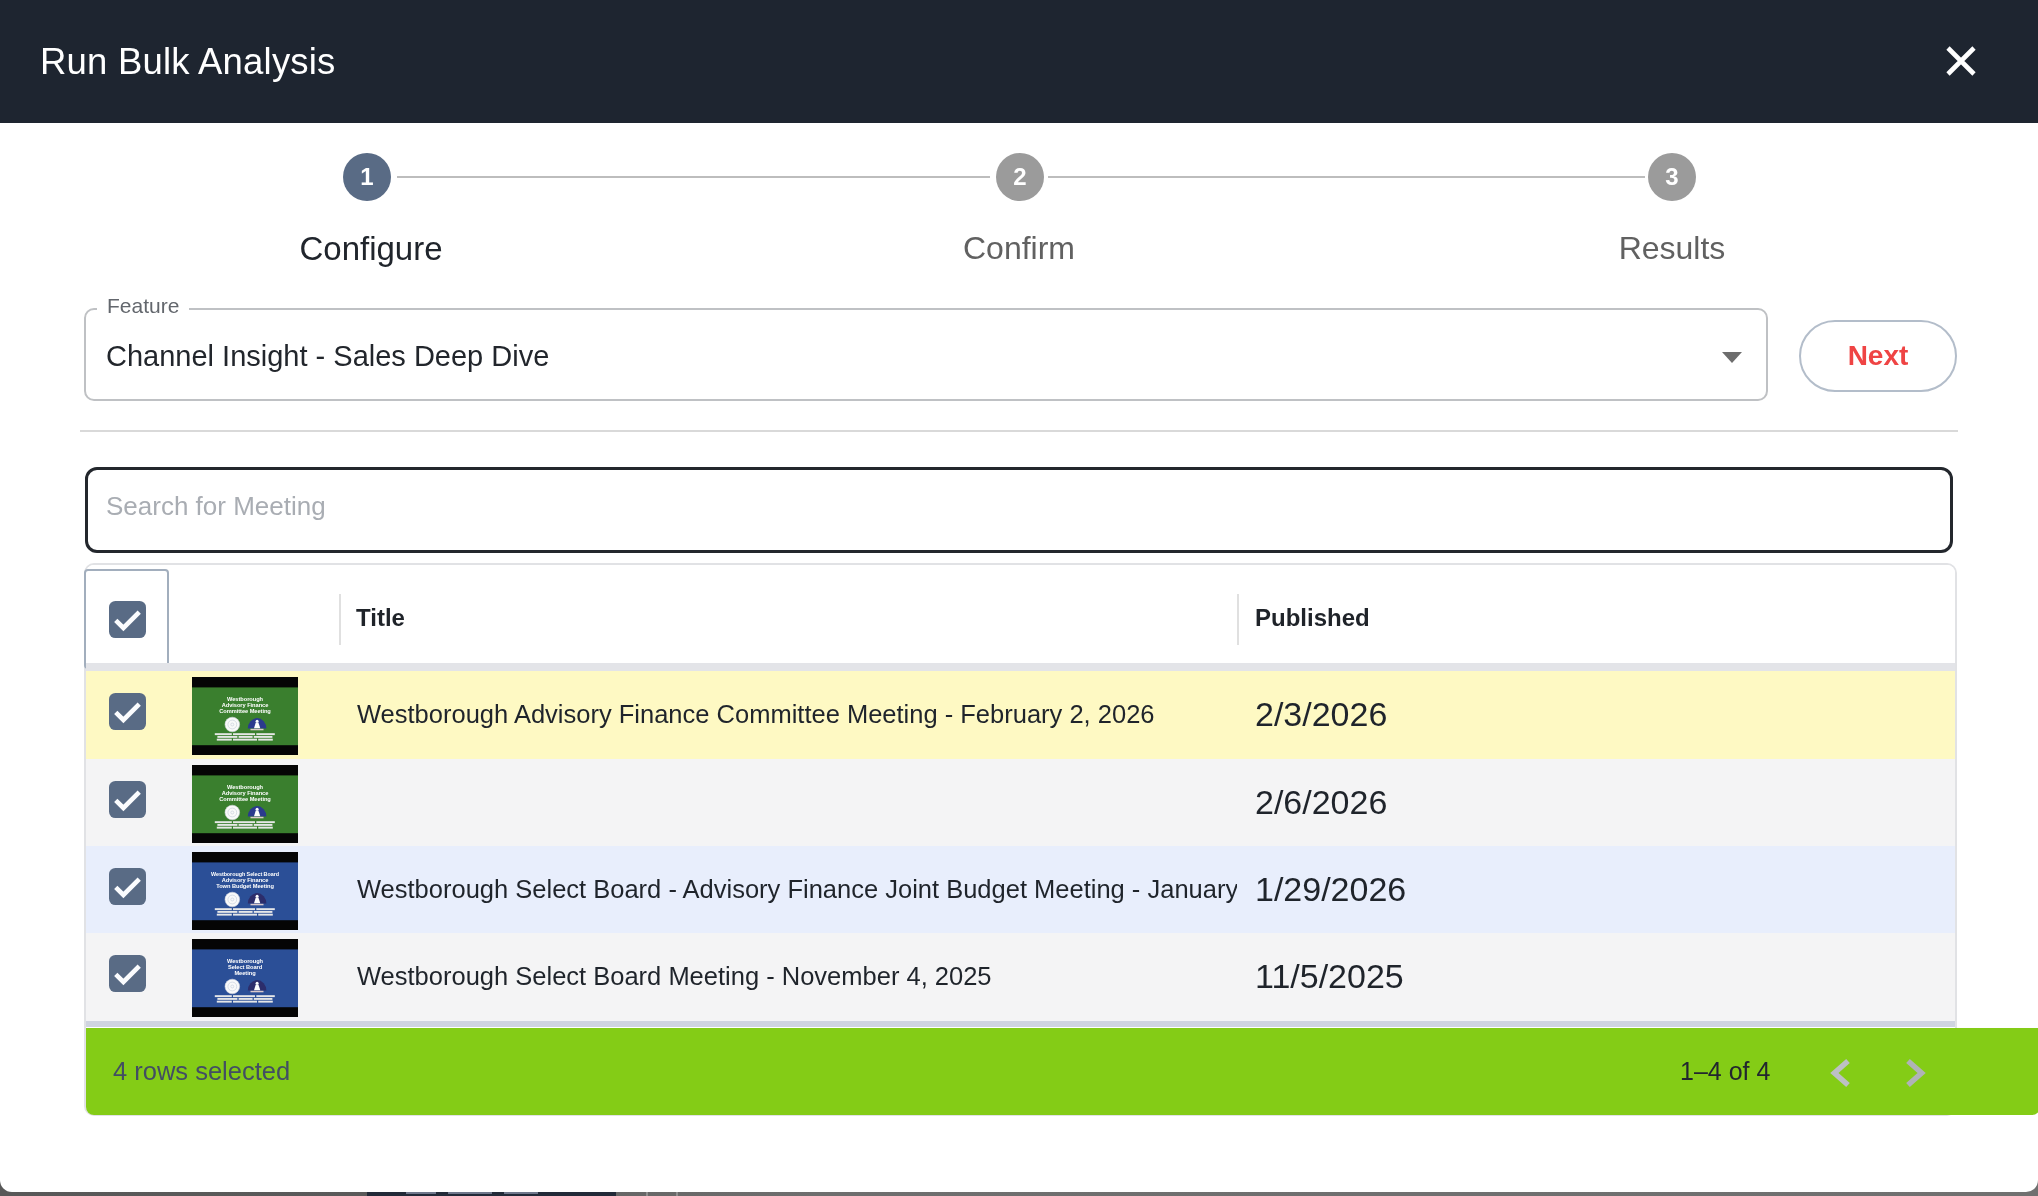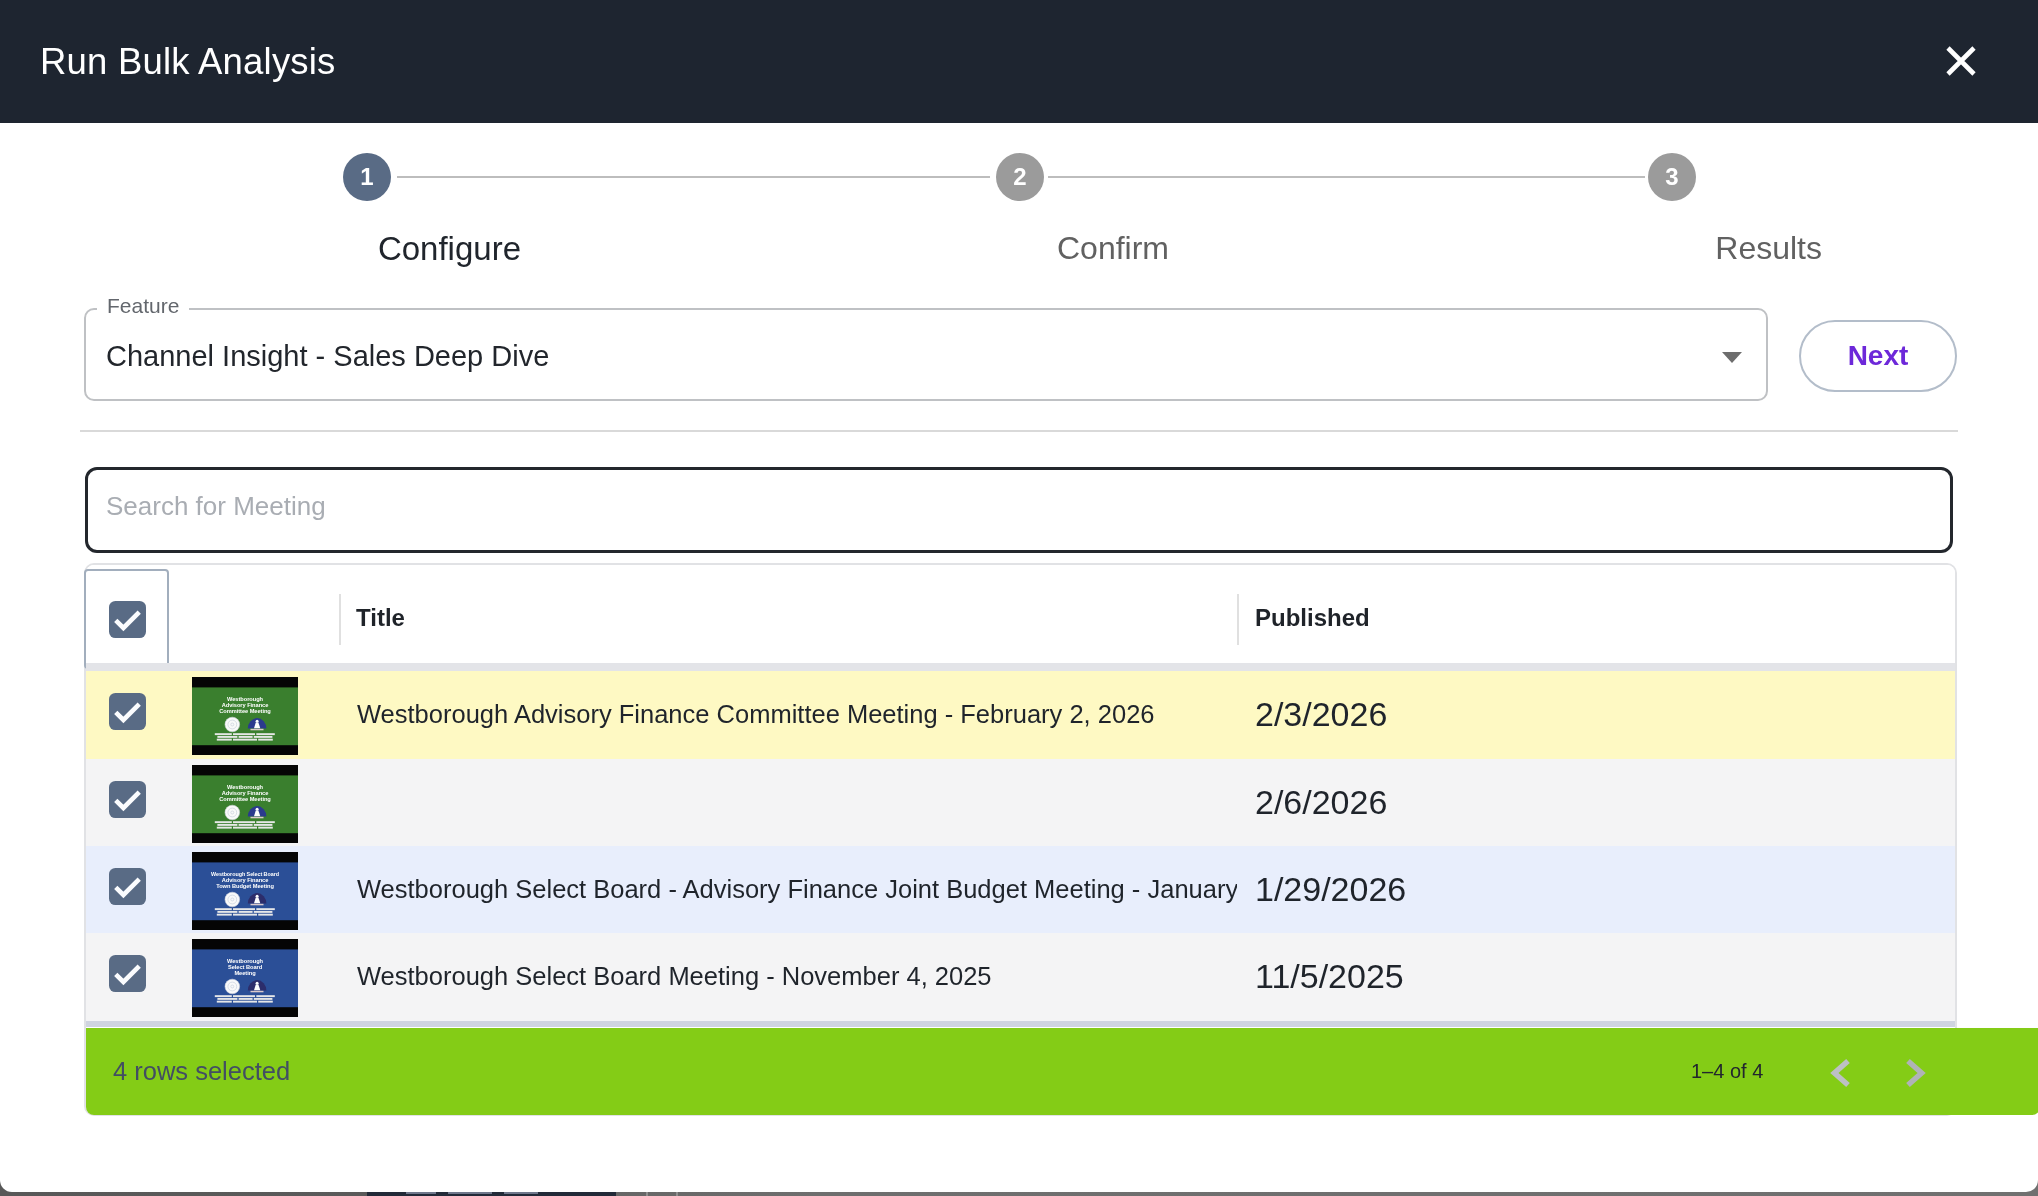--- a/index.html
+++ b/index.html
@@ -23,33 +23,33 @@
   #close-x { left:1937px; top:37px; width:48px; height:48px; }
 
   
   .step-circle { width:48px; height:48px; border-radius:50%; color:#fff; font-size:24px; font-weight:600; text-align:center; line-height:48px; top:153px; }
   #sc1 { left:343px; background:#596b85; }
   #sc2 { left:996px; background:#9b9b9b; }
   #sc3 { left:1648px; background:#9b9b9b; }
   .conn { top:176px; height:2px; background:#bdbdbd; }
   #conn1 { left:397px; width:593px; }
   #conn2 { left:1048px; width:597px; }
-  .step-label { top:230px; width:300px; text-align:right; font-size:32px; }
+  .step-label { top:230px; width:300px; text-align:center; font-size:32px; }
   #sl1 { left:221px; color:#20252c; font-weight:500; font-size:33px; }
   #sl2 { left:869px; color:#616161; font-weight:400; }
   #sl3 { left:1522px; color:#616161; font-weight:400; }
 
   
   #select { left:84px; top:308px; width:1684px; height:93px; border:2px solid #bfc1c4; border-radius:10px; }
   #select-label { left:97px; top:295px; font-size:21px; color:#63676d; background:#fff; padding:0 10px; line-height:22px; }
   #select-value { left:106px; top:308px; height:93px; line-height:97px; font-size:29px; color:#22262c; }
   #select-arrow { left:1722px; top:352px; width:0; height:0; border-left:10px solid transparent; border-right:10px solid transparent; border-top:11px solid #6d6d6d; }
 
   
-  #next-btn { left:1799px; top:320px; width:158px; height:72px; border:2px solid #b3bdca; border-radius:36px; text-align:center; line-height:68px; font-size:28px; font-weight:700; color:#6d28d9; }
+  #next-btn { left:1799px; top:320px; width:158px; height:72px; border:2px solid #b3bdca; border-radius:36px; text-align:center; line-height:68px; font-size:28px; font-weight:700; color:#ef4444; }
 
   
   #divider { left:80px; top:430px; width:1878px; height:2px; background:#d9d9d9; }
 
   
   #search { left:85px; top:467px; width:1868px; height:86px; border:3px solid #23272d; border-radius:12px; }
   #search-ph { left:106px; top:467px; height:78px; line-height:78px; font-size:26px; color:#a9adb3; }
 
   
   #table { left:84px; top:563px; width:1873px; height:553px; border:2px solid #e1e2e5; border-radius:10px; }
@@ -80,21 +80,21 @@
   
   .thumb { position:absolute; left:106px; top:6px; width:106px; height:78px; opacity:0.999; }
   .thumb svg { display:block; }
 
   
   #scroll-strip { position:absolute; left:0; top:456px; width:1869px; height:6px; background:#cfd4df; }
 
   
   #tfoot { position:absolute; left:0; top:463px; width:1954px; height:87px; background:#84cc16; border-radius:0 0 8px 8px; }
   #rows-sel { position:absolute; left:27px; top:0; height:87px; line-height:87px; font-size:25.5px; color:#424e63; }
-  #page-info { position:absolute; left:1594px; top:0; height:87px; line-height:87px; font-size:20px; color:#22262e;margin-left:11px; }
+  #page-info { position:absolute; left:1594px; top:0; height:87px; line-height:87px; font-size:25px; color:#22262e; }
   .chev { position:absolute; top:21px; width:48px; height:48px; }
 </style>
 </head>
 <body>
 <div id="wrap">
   <div class="abs" id="backdrop"></div>
   <div class="abs" id="bd-navy"></div>
   <div class="abs" style="left:406px;top:1192px;width:30px;height:2px;background:#70788c;"></div>
   <div class="abs" style="left:448px;top:1192px;width:44px;height:2px;background:#70788c;"></div>
   <div class="abs" style="left:504px;top:1192px;width:34px;height:2px;background:#70788c;"></div>

